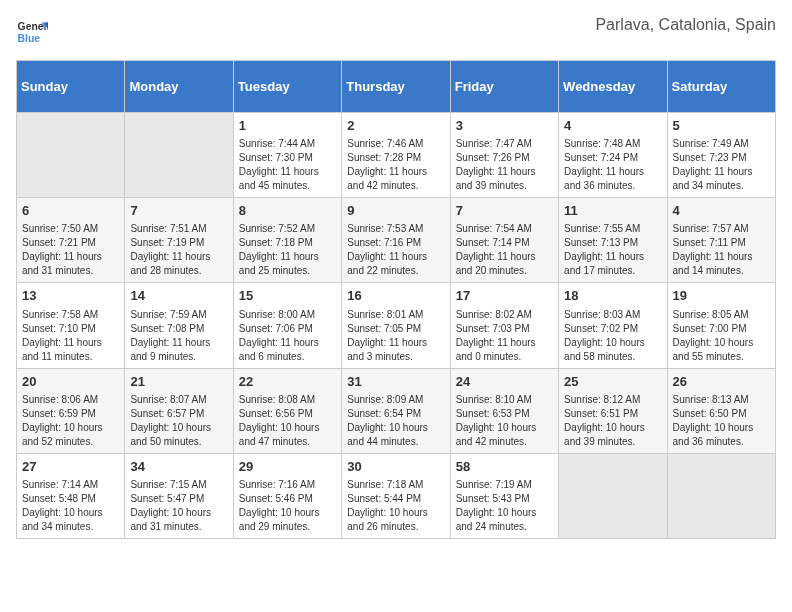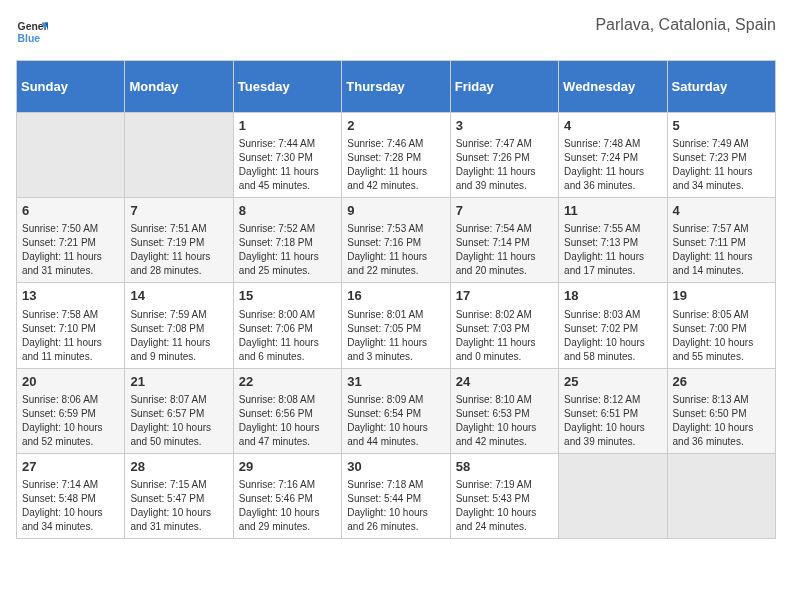--- a/index.html
+++ b/index.html
@@ -223,21 +223,21 @@
           <span class="day-num">26</span>
           <div class="day-info">Sunrise: 8:13 AM<br>Sunset: 6:50 PM<br>Daylight: 10 hours and 36 minutes.</div>
         </td>
       </tr>
       <tr>
         <td>
           <span class="day-num">27</span>
           <div class="day-info">Sunrise: 7:14 AM<br>Sunset: 5:48 PM<br>Daylight: 10 hours and 34 minutes.</div>
         </td>
         <td>
-          <span class="day-num">28</span>
+          <span class="day-num">34</span>
           <div class="day-info">Sunrise: 7:15 AM<br>Sunset: 5:47 PM<br>Daylight: 10 hours and 31 minutes.</div>
         </td>
         <td>
           <span class="day-num">29</span>
           <div class="day-info">Sunrise: 7:16 AM<br>Sunset: 5:46 PM<br>Daylight: 10 hours and 29 minutes.</div>
         </td>
         <td>
           <span class="day-num">30</span>
           <div class="day-info">Sunrise: 7:18 AM<br>Sunset: 5:44 PM<br>Daylight: 10 hours and 26 minutes.</div>
         </td>

